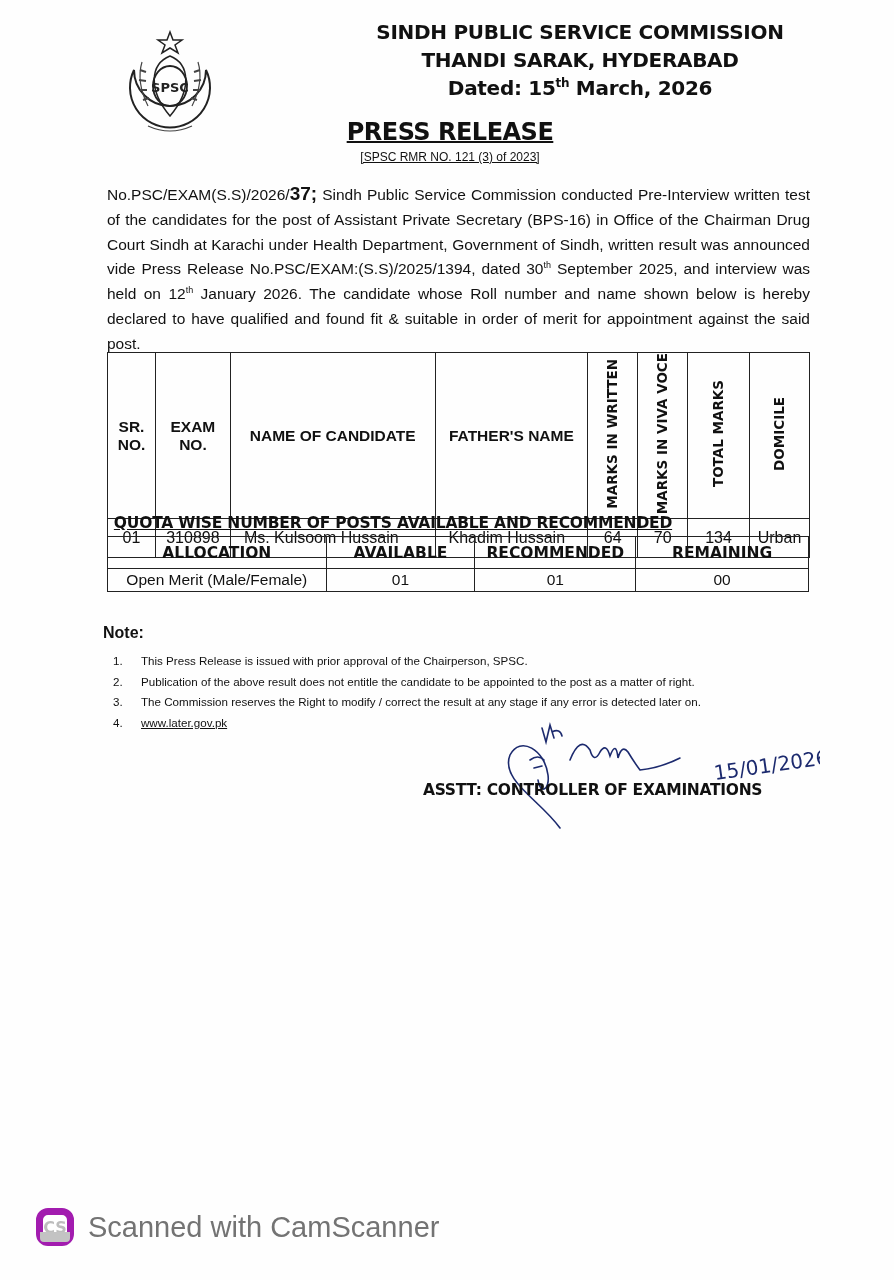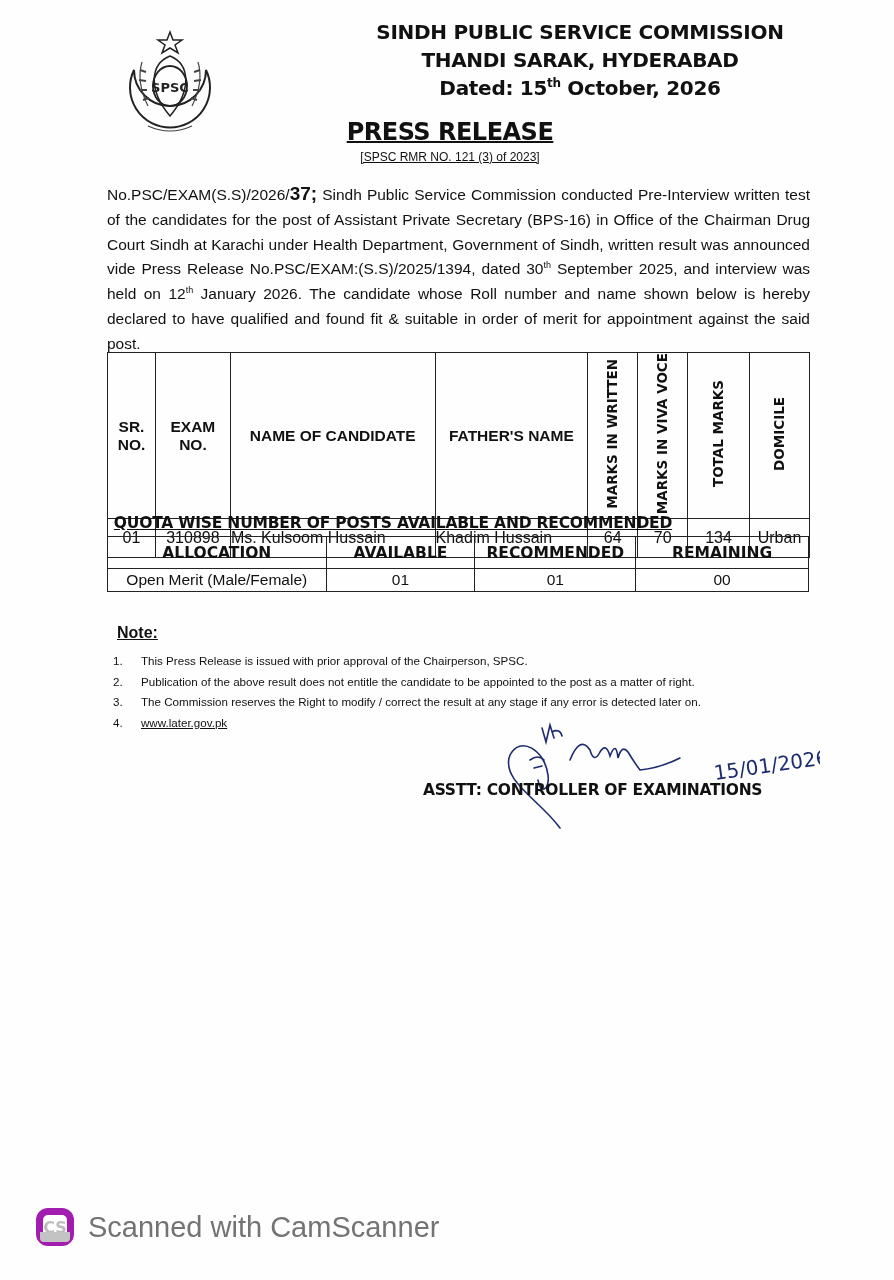--- a/index.html
+++ b/index.html
@@ -41,42 +41,42 @@
   .para sup { font-size: 9px; line-height: 0; }
   
   table { border-collapse: collapse; position: absolute; }
   .res-table { left: 107px; top: 352px; width: 703px; }
   .res-table td, .res-table th {
     border: 1.5px solid #222; padding: 0; text-align: center;
     font-family: "Liberation Sans", sans-serif;
   }
   .res-table th { height: 119px; font-weight: bold; font-size: 15.5px; }
   .res-table td { height: 38px; font-size: 16px; }
-  .res-table td.left { text-align: left; padding-left: 0; }
+  .res-table td.left { text-align: left; padding-left: 13px; }
   .vert {
     writing-mode: vertical-rl; transform: rotate(180deg);
     font-size: 13.5px; line-height: 15px; display: inline-block; white-space: nowrap;
     font-family: "DejaVu Sans", sans-serif; font-weight: bold;
   }
   .quota-title {
     left: 107px; width: 572px; top: 514px; text-align: center; font-weight: bold;
     font-size: 15.5px; text-decoration: underline;
     font-family: "DejaVu Sans", sans-serif; letter-spacing: -0.2px;
   }
   .quota-table { left: 107px; top: 536px; width: 702px; }
   .quota-table td, .quota-table th {
     border: 1.5px solid #222; text-align: center; padding: 0;
     font-family: "Liberation Sans", sans-serif;
   }
   .quota-table th { height: 31px; font-size: 15.5px; font-family: "DejaVu Sans", sans-serif; }
   .quota-table td { height: 22px; font-size: 15.5px; }
   
   .note-head {
-    left: 117px; top: 624px; font-weight: bold; font-size: 16px;
-    text-decoration: underline; font-family: "Liberation Sans", sans-serif; text-align: center;
+    left: 103px; top: 624px; font-weight: bold; font-size: 16px;
+    font-family: "Liberation Sans", sans-serif; text-align: center;
   }
   .notes {
     left: 113px; top: 651px; width: 700px; margin: 0; padding: 0; list-style: none;
     font-family: "Liberation Sans", sans-serif; font-size: 11.6px; line-height: 20.5px;
   }
   .notes li { display: flex; }
   .notes .num { width: 28px; }
   .notes a { color: #111; text-decoration: underline; }
   
   .sig { left: 500px; top: 720px; width: 320px; height: 110px; }
@@ -112,21 +112,21 @@
     <ellipse cx="50" cy="56" rx="17" ry="20" fill="none" stroke="#222" stroke-width="1.8"></ellipse>
     <text x="50" y="62" text-anchor="middle" font-size="13" font-weight="bold" fill="#222" font-family="DejaVu Sans, sans-serif">SPSC</text>
     <path d="M22,32 q-6,20 6,44 M78,32 q6,20 -6,44" fill="none" stroke="#444" stroke-width="1.2"></path>
     <path d="M20,40 l6,2 M19,50 l7,1 M20,60 l7,0 M23,70 l6,-2 M80,40 l-6,2 M81,50 l-7,1 M80,60 l-7,0 M77,70 l-6,-2" stroke="#444" stroke-width="2"></path>
     <path d="M28,96 q22,10 44,0" fill="none" stroke="#444" stroke-width="1.2"></path>
   </svg>
 </div>
 
 <div class="abs hdr-line hdr1">SINDH PUBLIC SERVICE COMMISSION</div>
 <div class="abs hdr-line hdr2">THANDI SARAK, HYDERABAD</div>
-<div class="abs hdr-line hdr3"><span>Dated: 15</span><sup>th</sup><span> October, 2026</span></div>
+<div class="abs hdr-line hdr3"><span>Dated: 15</span><sup>th</sup><span> March, 2026</span></div>
 
 <div class="abs press-title">PRESS RELEASE</div>
 <div class="abs press-ref">[SPSC RMR NO. 121 (3) of 2023]</div>
 
 <div class="abs para">
   <span>No.PSC/EXAM(S.S)/2026/</span><span class="ref-bold">37;</span><span> Sindh Public Service Commission conducted Pre-Interview written test of the candidates for the post of Assistant Private Secretary (BPS-16) in Office of the Chairman Drug Court Sindh at Karachi under Health Department, Government of Sindh, written result was announced vide Press Release No.PSC/EXAM:(S.S)/2025/1394, dated 30</span><sup>th</sup><span> September 2025, and interview was held on 12</span><sup>th</sup><span> January 2026. The candidate whose Roll number and name shown below is hereby declared to have qualified and found fit &amp; suitable in order of merit for appointment against the said post.</span>
 </div>
 
 <table class="res-table">
   <colgroup>

